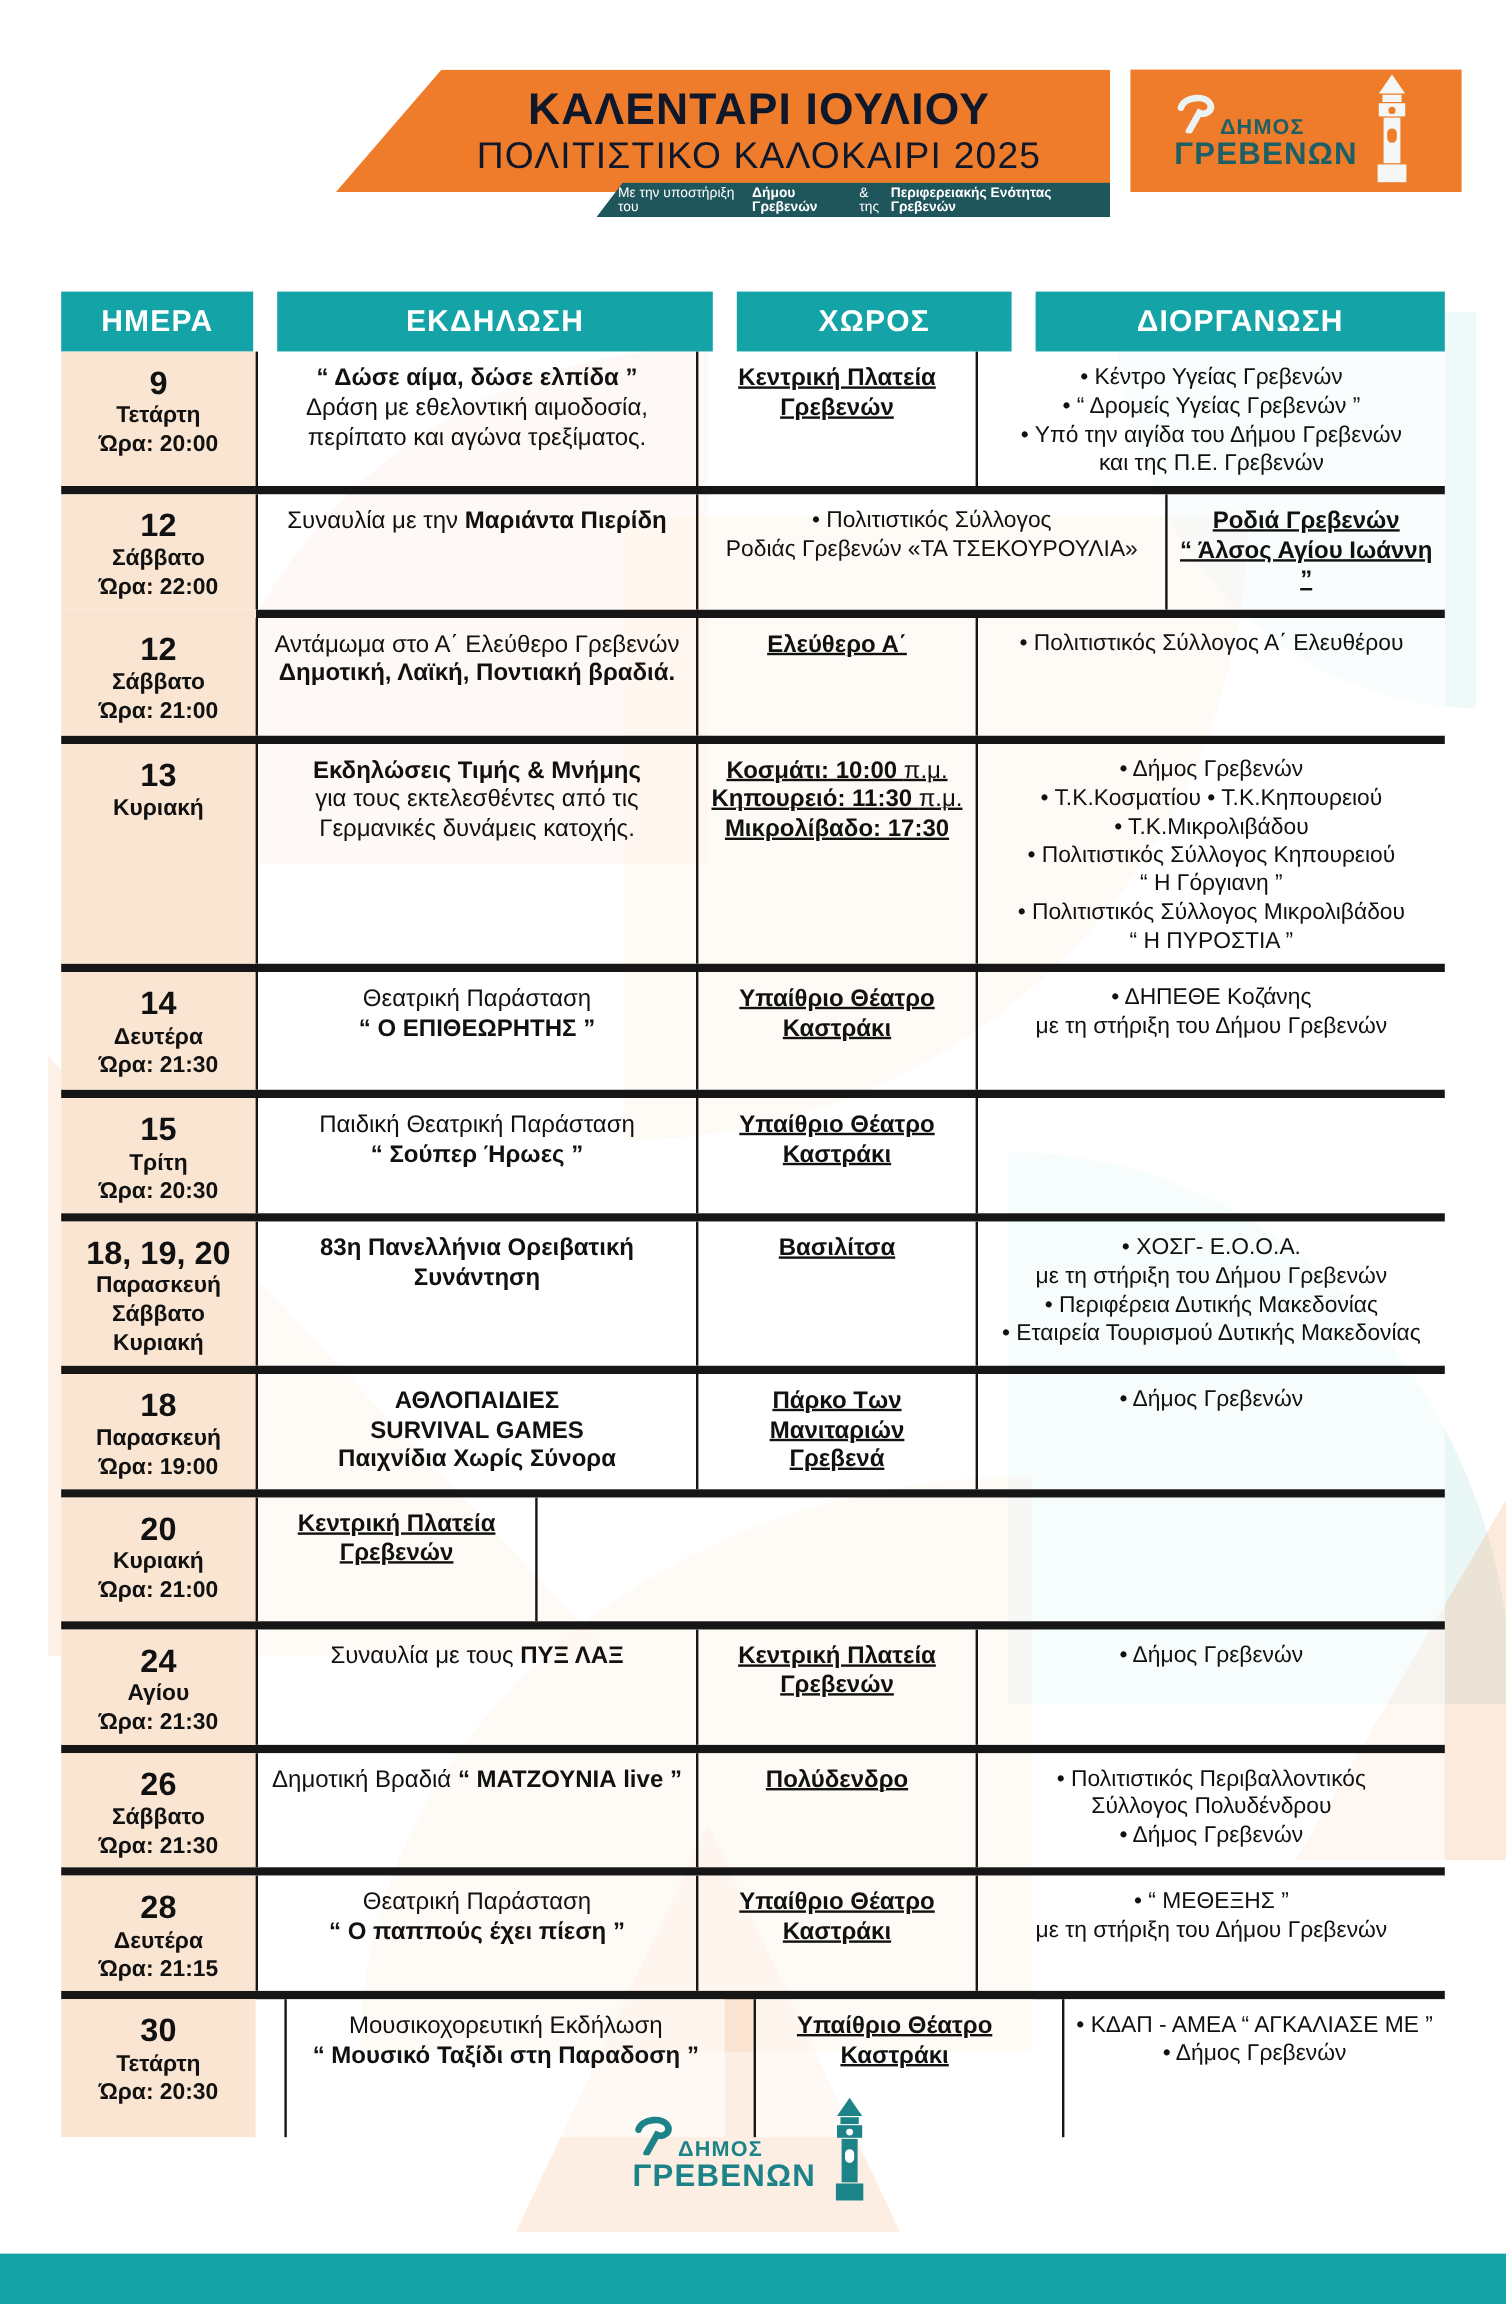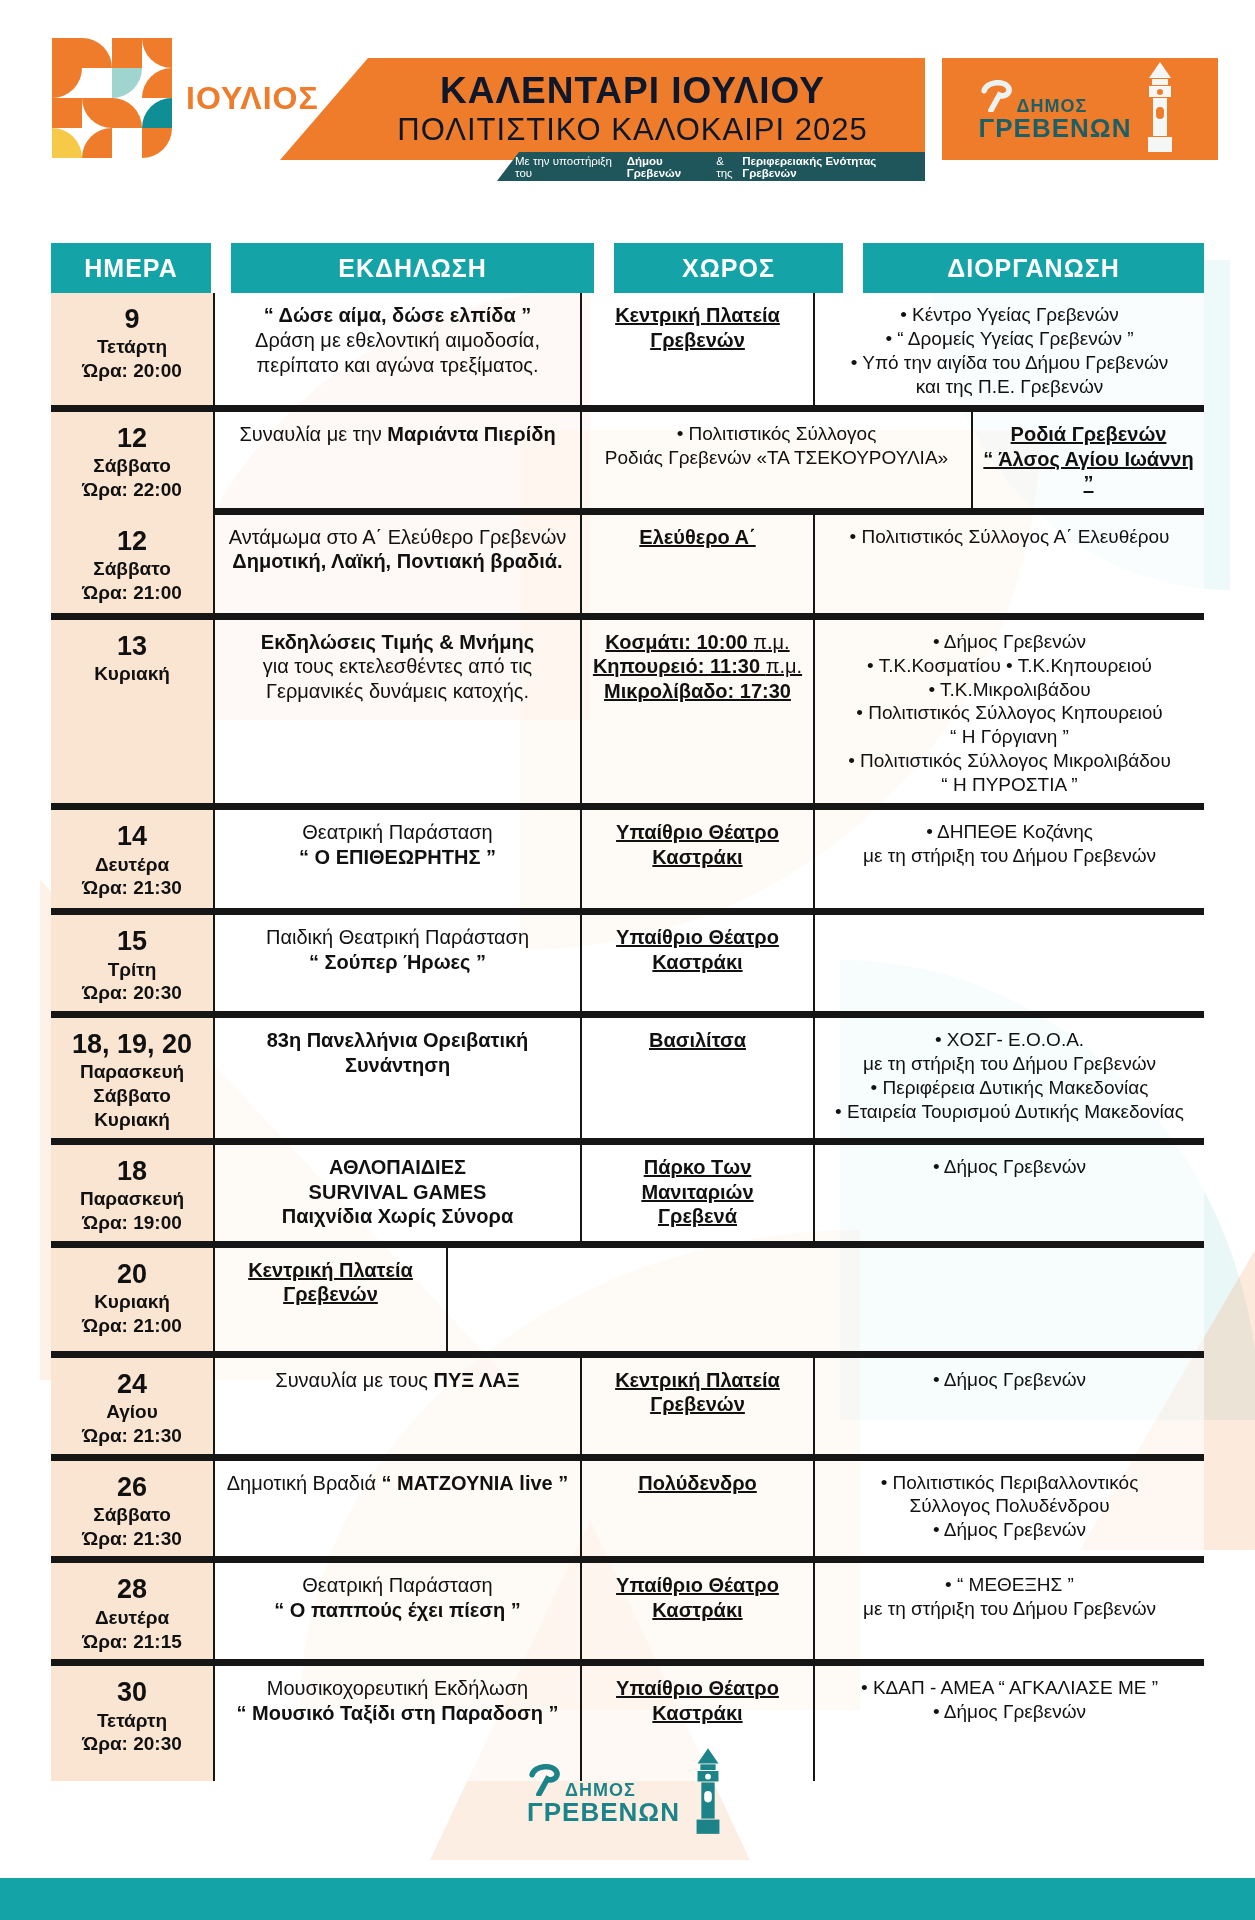--- a/index.html
+++ b/index.html
@@ -68,41 +68,20 @@
   <div class="bgshape" style="left:520px;top:430px;width:520px;height:520px;background:rgba(243,160,100,.13);border-bottom-right-radius:100%;"></div>
   <div class="bgshape" style="left:40px;top:880px;width:470px;height:500px;background:rgba(243,160,100,.15);clip-path:polygon(0 0,100% 100%,0 100%);"></div>
   <div class="bgshape" style="left:840px;top:960px;width:420px;height:460px;background:rgba(20,163,166,.09);border-top-right-radius:100%;"></div>
   <div class="bgshape" style="left:300px;top:1230px;width:560px;height:480px;background:rgba(243,160,100,.13);border-top-left-radius:100%;"></div>
   <div class="bgshape" style="left:930px;top:260px;width:300px;height:330px;background:rgba(20,163,166,.07);border-bottom-left-radius:100%;"></div>
   <div class="bgshape" style="left:430px;top:1520px;width:320px;height:340px;background:rgba(243,160,100,.18);clip-path:polygon(50% 0,100% 100%,0 100%);"></div>
   <div class="bgshape" style="left:1080px;top:1250px;width:175px;height:300px;background:rgba(243,160,100,.22);clip-path:polygon(100% 0,100% 100%,0 100%);"></div>
 
   <div class="hdr">
 
-    <div class="month-logo">
-      <div class="pat">
-        <div class="c or"></div>
-          <div class="c or qtr"></div>
-          <div class="c or"></div>
-          <div class="c or qbl"></div>
-        <div class="c or qbr"></div>
-          <div class="c"></div>
-          <div class="c tl2 qbr"></div>
-          <div class="c or qtl"></div>
-        <div class="c or"></div>
-          <div class="c or qbl"></div>
-          <div class="c or qtr"></div>
-          <div class="c teal qtl"></div>
-        <div class="c yel qtr"></div>
-          <div class="c or qtl"></div>
-          <div class="c"></div>
-          <div class="c or qbr"></div>
-      </div>
-      <div class="month-label">ΙΟΥΛΙΟΣ</div>
-    </div>
 
     <div class="banner">
       <div class="t1">ΚΑΛΕΝΤΑΡΙ ΙΟΥΛΙΟΥ</div>
       <div class="t2">ΠΟΛΙΤΙΣΤΙΚΟ ΚΑΛΟΚΑΙΡΙ 2025</div>
     </div>
 
     <div class="support">
       <span>Με την υποστήριξη του </span>
         <b>Δήμου Γρεβενών</b>
         <span> &amp; της </span>
@@ -373,21 +352,21 @@
           <div class="cell venue">
             <div class="ln"><span>Υπαίθριο Θέατρο</span></div>
             <div class="ln"><span>Καστράκι</span></div>
           </div>
           <div class="cell org">
             <div class="ln"><span>• “ ΜΕΘΕΞΗΣ ”</span></div>
             <div class="ln"><span>με τη στήριξη του Δήμου Γρεβενών</span></div>
           </div>
         </div>
         <div class="sep"></div>
-        <div class="trow" style="min-height: 115px;">
+        <div class="trow" style="min-height: 115px; gap: 24px;">
           <div class="cell day">
             <div class="day-num">30</div>
             <div class="day-line">Τετάρτη</div>
             <div class="day-line">Ώρα: 20:30</div>
           </div>
           <div class="cell event">
             <div class="ln"><span>Μουσικοχορευτική Εκδήλωση</span></div>
             <div class="ln"><span class="b">“ Μουσικό Ταξίδι στη Παραδοση ”</span></div>
           </div>
           <div class="cell venue">

